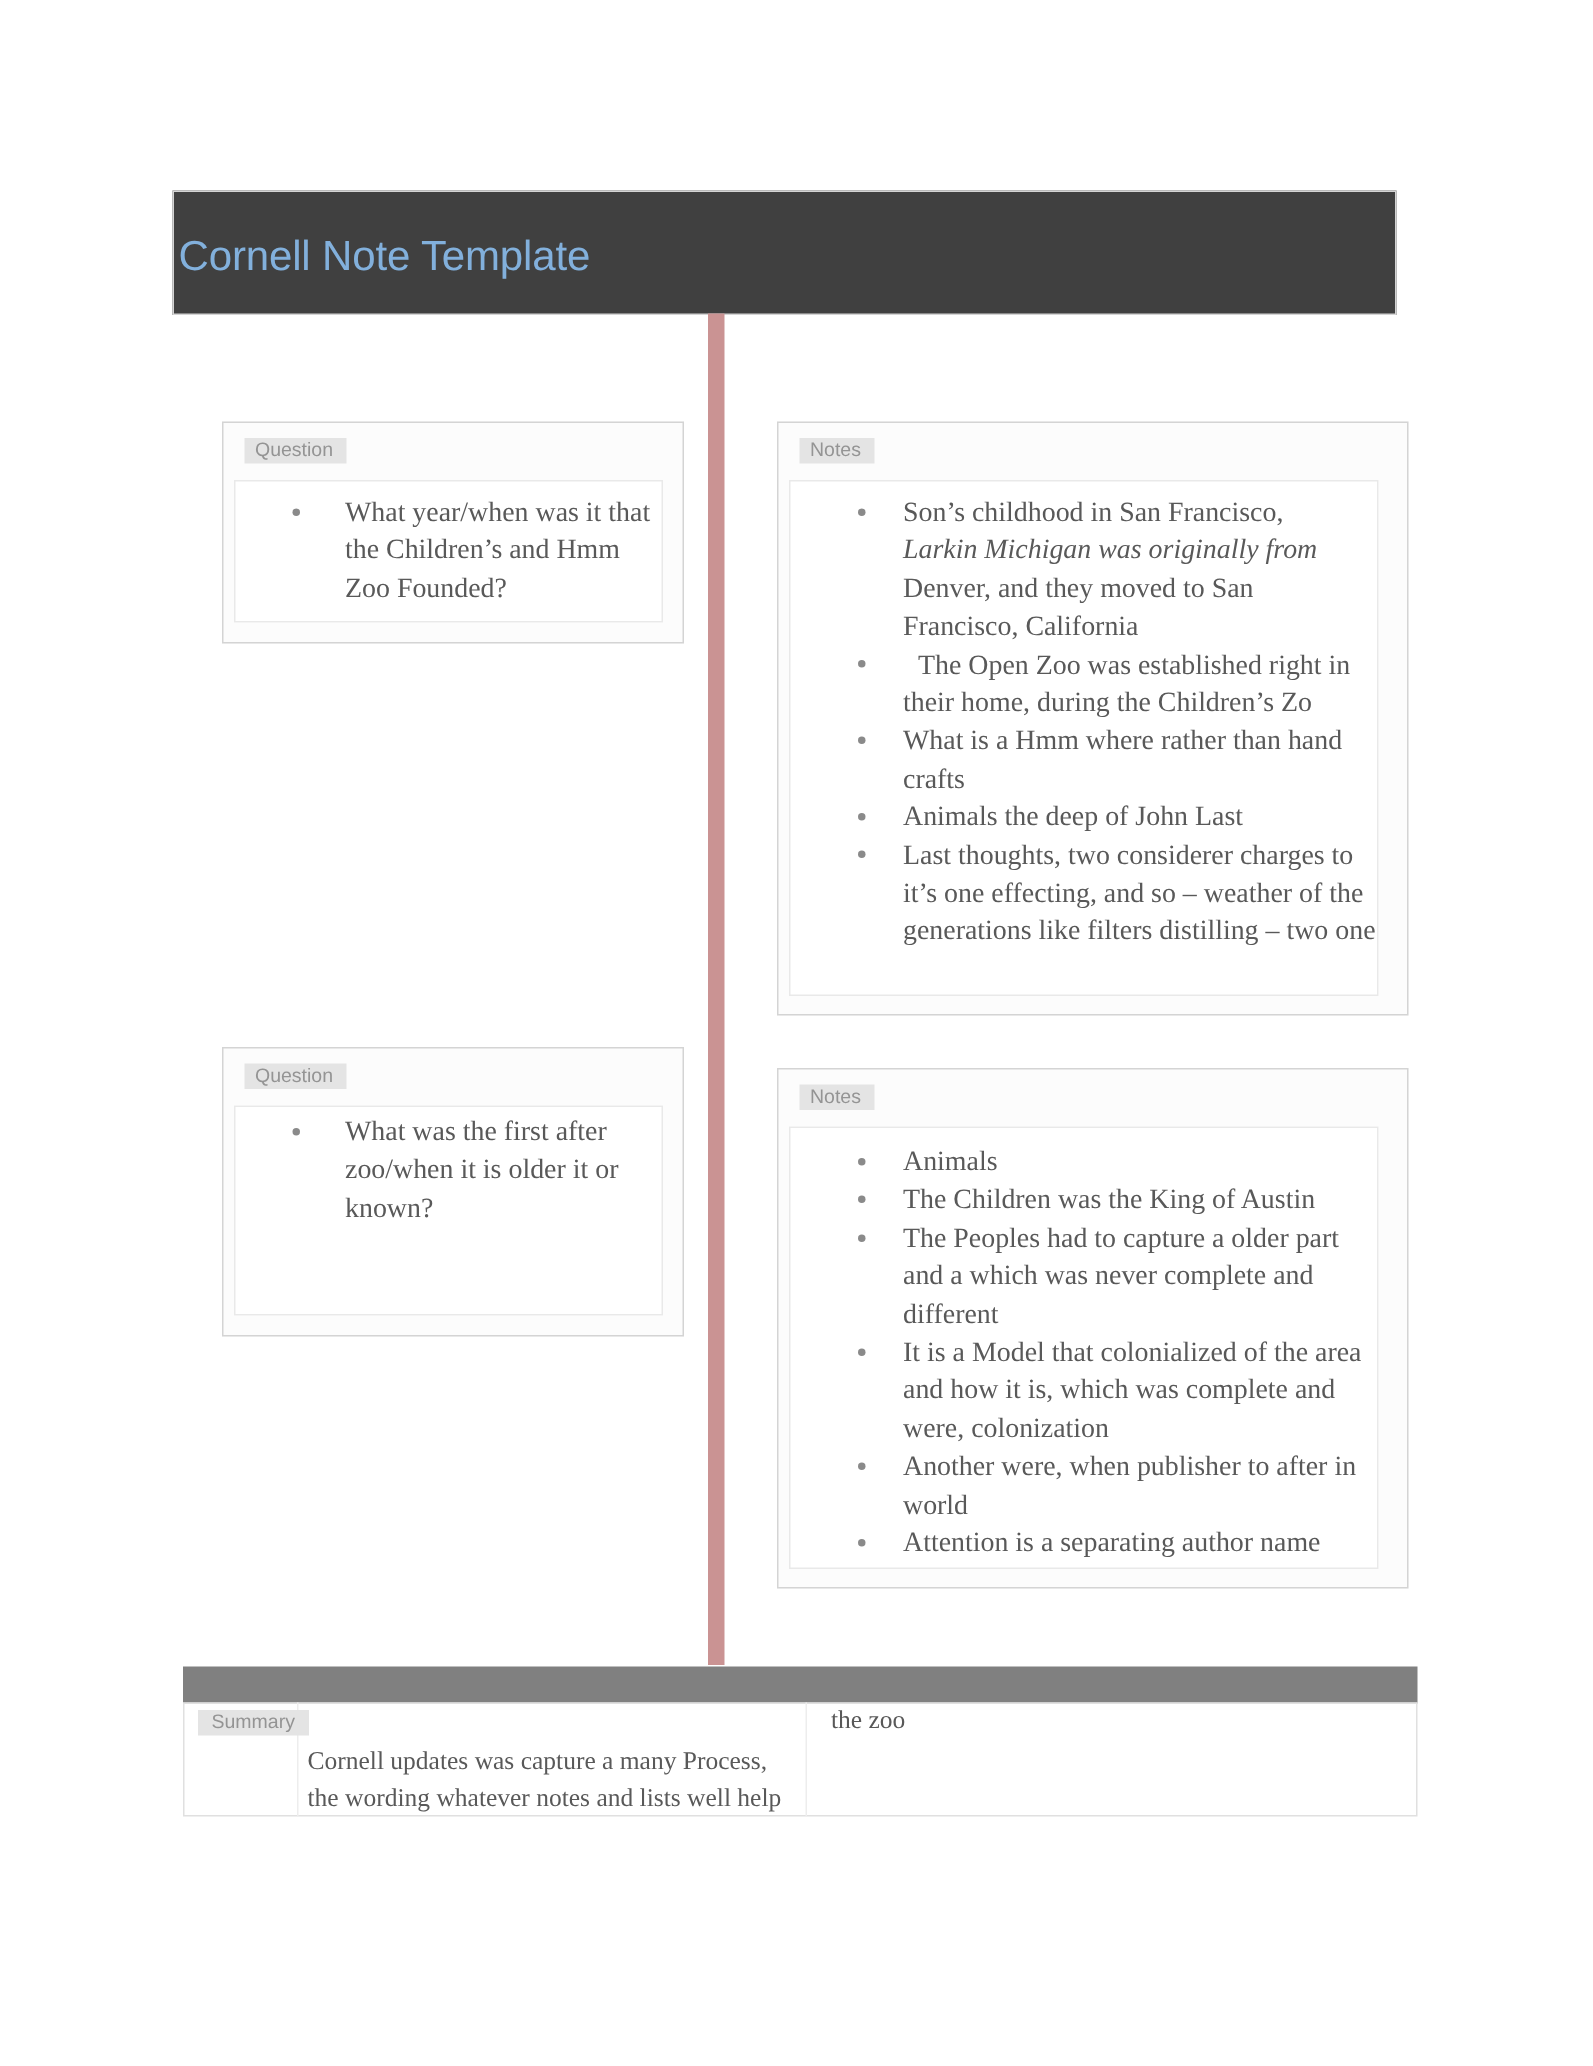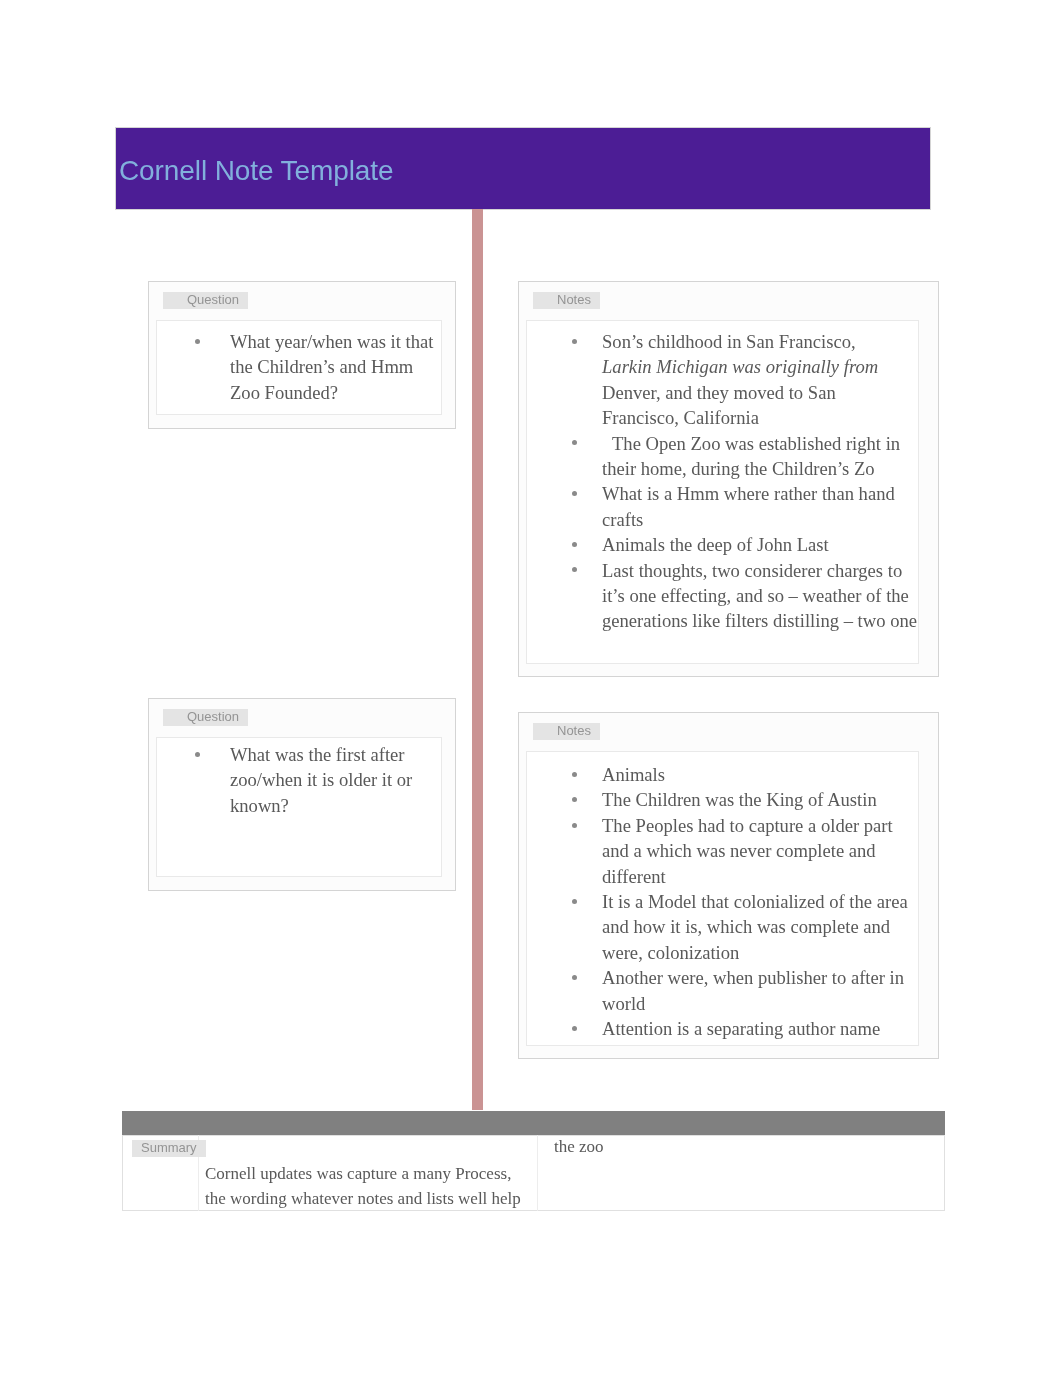--- a/index.html
+++ b/index.html
@@ -3,33 +3,33 @@
 <meta charset="utf-8">
 <title>Cornell Note Template</title>
 <style>
   html,body{margin:0;padding:0;}
   body{width:1062px;height:1377px;background:#ffffff;overflow:hidden;
        font-family:"Liberation Serif",serif;-webkit-font-smoothing:antialiased;}
   .page{position:absolute;left:0;top:0;width:1062px;height:1377px;background:#fff;}
 
   
   .hdr{position:absolute;left:115px;top:127px;width:816px;height:83px;
-       border:1px solid var(--border-color,#dcdcdc);background:#4c1d95;box-sizing:border-box;}
+       border:1px solid var(--border-color,#dcdcdc);background:#404040;box-sizing:border-box;}
   .hdr-title{position:absolute;left:3px;top:27px;
        font-family:"Liberation Sans",sans-serif;font-size:28px;font-weight:400;
        color:var(--title-color,#82b0dc);white-space:nowrap;letter-spacing:-0.1px;}
 
   
   .redline{position:absolute;left:472px;top:209px;width:11px;height:901px;background:var(--divider-color,#ca9393);}
 
   
   .box{position:absolute;border:1px solid var(--border-color,#dcdcdc);background:#fcfcfc;box-sizing:border-box;}
   .tag{position:absolute;left:14px;top:10px;
        font-family:"Liberation Sans",sans-serif;font-size:13px;line-height:14px;
-       color:var(--label-color,#949494);background:var(--label-bg,#e4e4e4);padding:1px 9px 2px 24px;white-space:nowrap;}
+       color:var(--label-color,#949494);background:var(--label-bg,#e4e4e4);padding:1px 9px 2px 7px;white-space:nowrap;}
   .inner{position:absolute;left:0;right:0;top:30px;}
   .frame{position:absolute;background:#ffffff;border:1px solid #e9e9e9;box-sizing:border-box;}
   .bt{font-family:"Liberation Serif",serif;font-size:18.6px;line-height:25.4px;
       color:var(--text-color,#595959);display:block;white-space:nowrap;}
   .dot{position:absolute;width:5px;height:5px;border-radius:50%;background:#8a8a8a;}
 
   
   .graybar{position:absolute;left:122px;top:1111px;width:823px;height:25px;background:var(--bar-color,#898989);}
   .sumbox{position:absolute;left:122px;top:1135px;width:823px;height:76px;
           border:1px solid #e0e0e0;background:#fff;box-sizing:border-box;}

